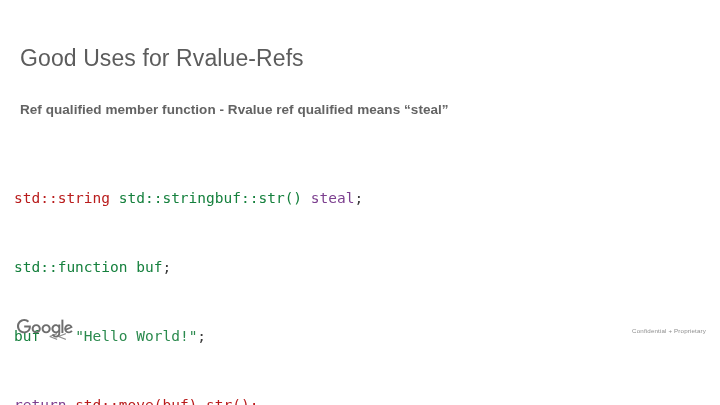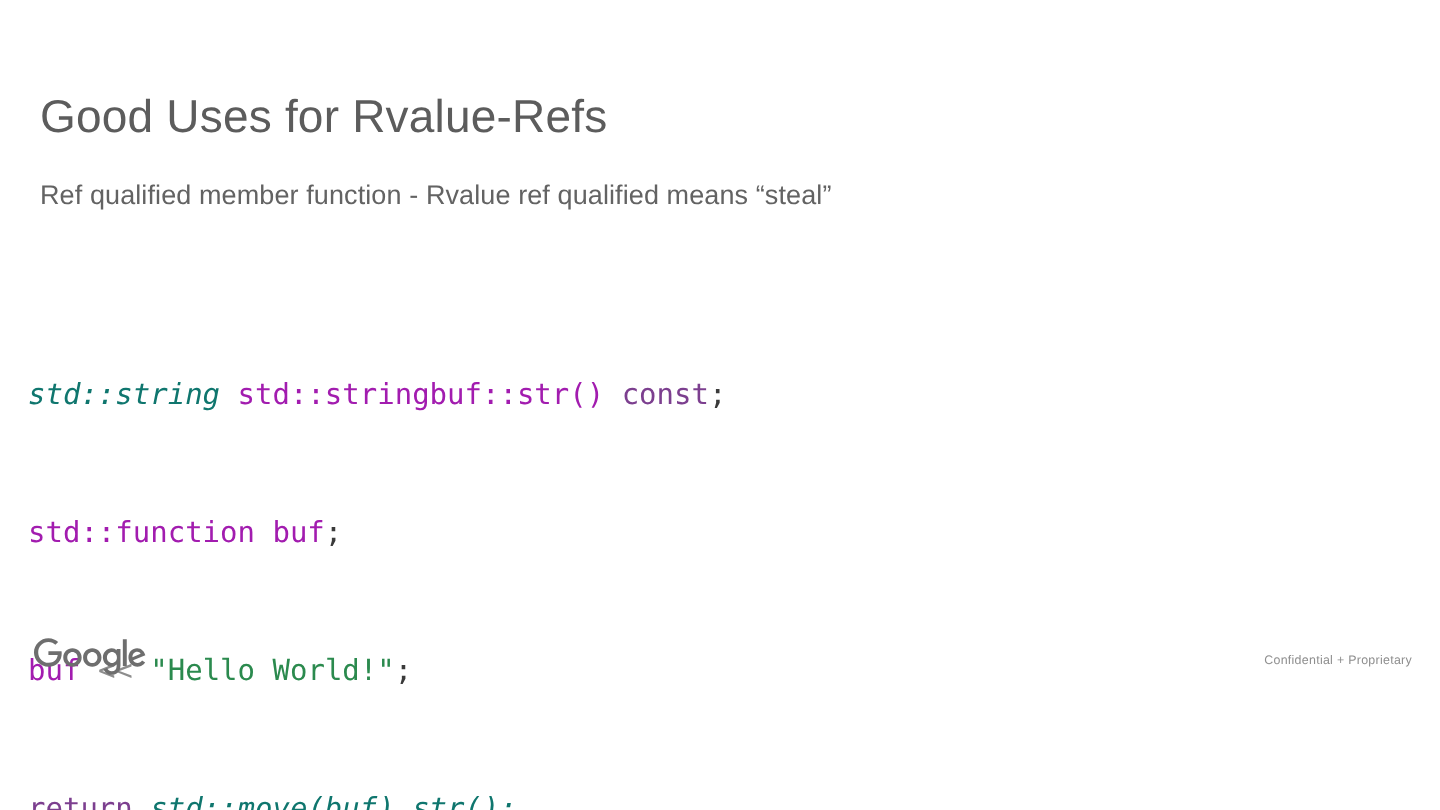--- a/index.html
+++ b/index.html
@@ -32,46 +32,46 @@
     font-weight: 400;
     color: #5c5c5c;
     letter-spacing: 0.1px;
     white-space: nowrap;
   }
 
   
   .slide-subtitle {
     position: absolute;
     left: 20px;
-    top: 88px;
+    top: 100px;
     font-size: 13.5px;
     line-height: 19px;
-    font-weight: 400;
+    font-weight: 700;
     color: #636363;
     letter-spacing: 0.05px;
     white-space: nowrap;
   }
 
   
   .code-block {
     position: absolute;
     left: 14px;
     font-family: "DejaVu Sans Mono", "Liberation Mono", monospace;
     font-size: 14.5px;
     line-height: 23px;
     white-space: pre;
   }
   .code-block.block-one { top: 141px; }
   .code-block.block-two { top: 210px; }
 
   .code-line { white-space: pre; }
 
   
-  .tok-plain     { color: #0f766e; font-style: italic; }
-  .tok-strong    { color: #a21caf; }
+  .tok-plain     { color: #b91c1c; }
+  .tok-strong    { color: #15803d; }
   .tok-keyword   { color: #7c3f8f; }
   .tok-string    { color: #2b8a4e; }
   .tok-punct     { color: #8d8d8d; }
   .tok-punct-dark{ color: #3a3a3a; }
 
   
   .footer-logo {
     position: absolute;
     left: 16px;
     bottom: 12px;
@@ -95,21 +95,21 @@
 </head>
 <body>
 
 <div class="slide">
 
   <div class="slide-title">Good Uses for Rvalue-Refs</div>
 
   <div class="slide-subtitle">Ref qualified member function - Rvalue ref qualified means “steal”</div>
 
   <div class="code-block block-one">
-    <div class="code-line"><span class="tok-plain">std::string </span><span class="tok-strong">std::stringbuf::str()</span><span class="tok-plain"> </span><span class="tok-keyword">const</span><span class="tok-punct-dark">;</span></div>
+    <div class="code-line"><span class="tok-plain">std::string </span><span class="tok-strong">std::stringbuf::str()</span><span class="tok-plain"> </span><span class="tok-keyword">steal</span><span class="tok-punct-dark">;</span></div>
   </div>
 
   <div class="code-block block-two">
     <div class="code-line"><span class="tok-strong">std::function buf</span><span class="tok-punct-dark">;</span></div>
     <div class="code-line"><span class="tok-strong">buf</span><span class="tok-plain"> </span><span class="tok-punct">&lt;&lt;</span><span class="tok-plain"> </span><span class="tok-string">"Hello World!"</span><span class="tok-punct-dark">;</span></div>
     <div class="code-line"><span class="tok-keyword">return</span><span class="tok-plain"> </span><span class="tok-plain">std::move(buf).str();</span></div>
   </div>
 
   <div class="footer-logo">
     <svg width="58" height="19" viewBox="0 0 272 92" aria-hidden="true">

